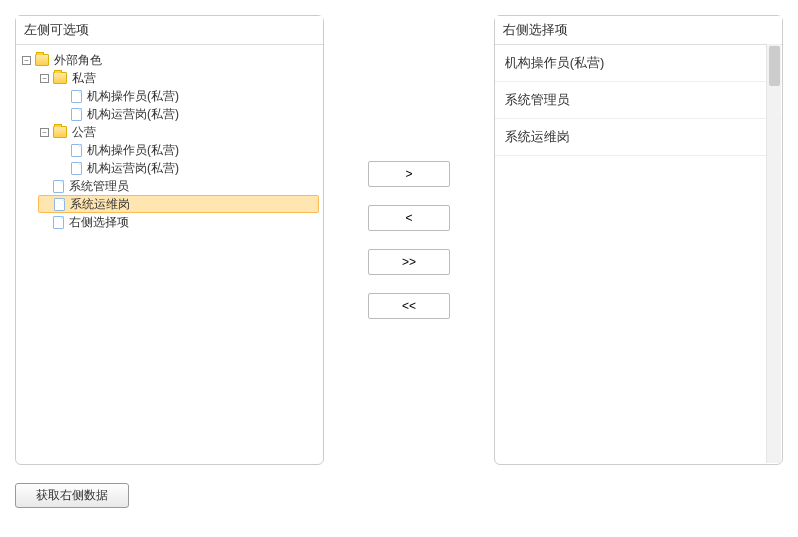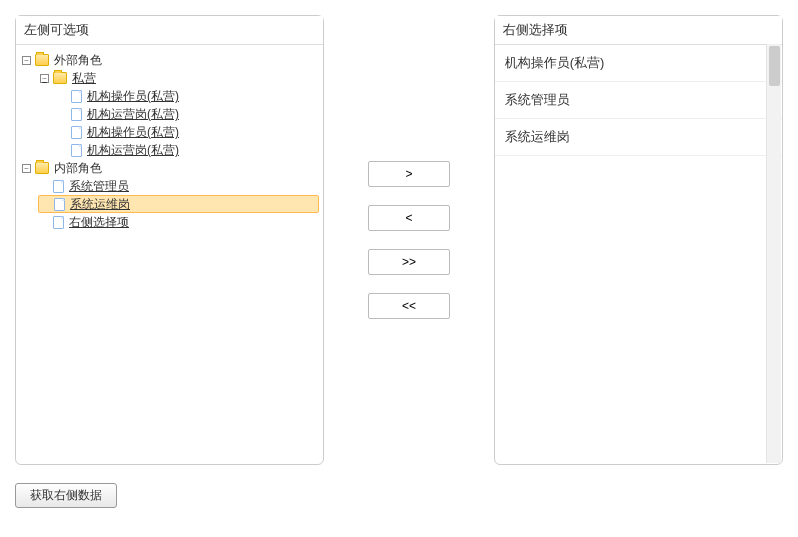--- a/index.html
+++ b/index.html
@@ -7,41 +7,41 @@
 .wrapper { width: 798px; height: 537px; padding: 15px; }
 .panels { display: flex; gap: 0; }
 .panel { border: 1px solid #ccc; border-radius: 6px; }
 .panel.left { width: 310px; height: 450px; }
 .panel.mid { width: 170px; height: 450px; border: none; display: flex; flex-direction: column; align-items: center; justify-content: center; gap: 18px; }
 .panel.right { width: 290px; height: 450px; position: relative; }
 .panel-header { padding: 5px 8px; font-size: 13px; border-bottom: 1px solid #ddd; background: #fff; }
 .panel-body { padding: 6px 4px; overflow: auto; height: calc(100% - 28px); }
 .panel.right .panel-body { padding: 0; }
 .tree { list-style: none; }
-.tree ul { list-style: none; padding-left: 18px; text-decoration: underline; }
+.tree ul { list-style: none; padding-left: 18px; }
 .tree li { padding: 0; }
 .node { display: flex; align-items: center; height: 18px; line-height: 18px; padding: 0 2px; white-space: nowrap; }
 .branch > .node { cursor: pointer; text-align: center; }
 .leaf > .node { cursor: pointer; }
 .leaf.selected > .node { background: #FFE6B0; border: 1px solid #FFB951; border-radius: 2px; height: 18px; line-height: 16px; }
 .toggle { width: 9px; height: 9px; border: 1px solid #888; font-size: 8px; line-height: 7px; text-align: center; color: #666; margin-right: 4px; background: #fff; }
 .toggle.open::before { content: "−"; }
 .spacer-toggle { width: 13px; }
 .icon { width: 14px; height: 12px; margin-right: 3px; display: inline-block; }
 .icon.folder-open { background: linear-gradient(#FFE9A8,#FFCF4B); border: 1px solid #E0B000; border-radius: 1px; position: relative; }
 .icon.folder-open::before { content:""; position:absolute; top:-3px; left:0; width:6px; height:2px; background:#FFCF4B; border:1px solid #E0B000; border-bottom:none; }
 .icon.file { background: #fff; border: 1px solid #8FB8E8; border-radius: 1px; position: relative; width: 11px; height: 13px; }
 .icon.file::before { content:""; position:absolute; right:-1px; top:-1px; width:0; height:0; border-left:3px solid #D6E8FF; border-top:3px solid transparent; }
 .label { padding: 0 2px; }
 .transfer-btn { width: 82px; height: 26px; border: 1px solid #bbb; background: #fff; font-size: 12px; cursor: pointer; border-radius: 2px; }
 .right-item { padding: 9px 10px; font-size: 13px; border-bottom: 1px solid #eee; cursor: pointer; }
 .scrollbar-mock { position: absolute; right: 1px; top: 28px; bottom: 1px; width: 15px; background: #f2f2f2; border-left: 1px solid #e4e4e4; }
 .scrollbar-thumb { position: absolute; left: 2px; top: 2px; width: 11px; height: 40px; background: #ccc; border-radius: 2px; }
 .bottom-bar { margin-top: 18px; display: flex; gap: 6px; }
-.action-btn { padding: 3px 14px; border: 1px solid #999; background: linear-gradient(#fefefe,#e8e8e8); font-size: 12px; cursor: pointer; border-radius: 3px; color: #333; }
+.action-btn { padding: 3px 20px; border: 1px solid #999; background: linear-gradient(#fefefe,#e8e8e8); font-size: 12px; cursor: pointer; border-radius: 3px; color: #333; }
 </style>
 </head>
 <body>
 
 <div class="wrapper">
   <div class="panels">
 
     <div class="panel left">
       <div class="panel-header">左侧可选项</div>
       <div class="panel-body">
@@ -71,20 +71,25 @@
                   <li class="leaf">
                     <div class="node">
                       <span class="spacer-toggle"></span>
                       <span class="icon file"></span>
                       <span class="label">机构运营岗(私营)</span>
                     </div>
                   </li>
                 </ul>
               </li>
               <li class="branch">
+                <div class="node">
+                  <span class="toggle open"></span>
+                  <span class="icon folder-open"></span>
+                  <span class="label">公营</span>
+                </div>
                 <ul>
                   <li class="leaf">
                     <div class="node">
                       <span class="spacer-toggle"></span>
                       <span class="icon file"></span>
                       <span class="label">机构操作员(私营)</span>
                     </div>
                   </li>
                   <li class="leaf">
                     <div class="node">
@@ -92,25 +97,20 @@
                       <span class="icon file"></span>
                       <span class="label">机构运营岗(私营)</span>
                     </div>
                   </li>
                 </ul>
               </li>
             </ul>
           </li>
 
           <li class="branch">
-            <div class="node">
-              <span class="toggle open"></span>
-              <span class="icon folder-open"></span>
-              <span class="label">内部角色</span>
-            </div>
             <ul>
               <li class="leaf">
                 <div class="node">
                   <span class="spacer-toggle"></span>
                   <span class="icon file"></span>
                   <span class="label">系统管理员</span>
                 </div>
               </li>
               <li class="leaf selected">
                 <div class="node">

